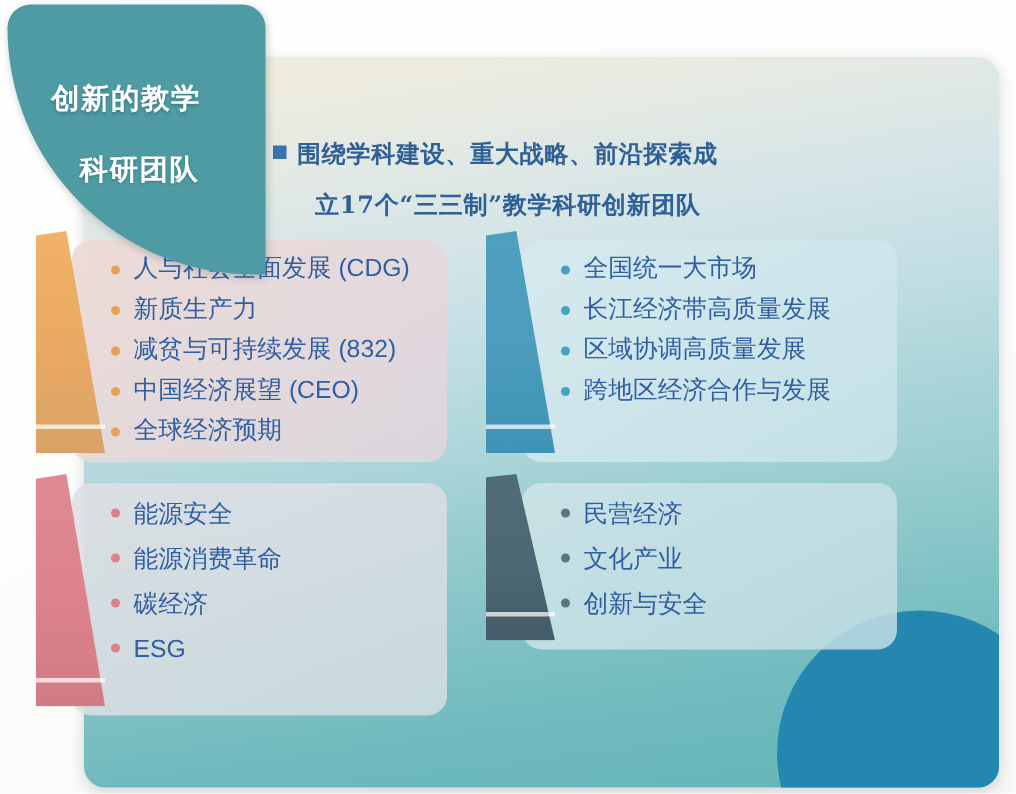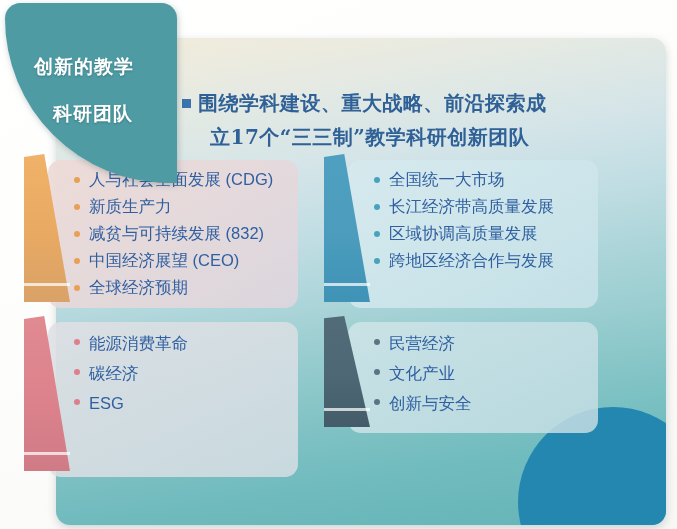--- a/index.html
+++ b/index.html
@@ -67,21 +67,21 @@
     white-space:pre-line;
   }
   .badge-text .l2{display:block;padding-left:18px;margin-top:12px;}
 
   
   .header{
     position:absolute;left:182px;top:86px;width:470px;
     color:#2f6096;
     font-family:"DejaVu Serif","Liberation Serif",serif;
     font-weight:bold;
-    font-size:20px;line-height:34px;
+    font-size:16px;line-height:34px;
     letter-spacing:.5px;
     z-index:4;
   }
   .header .sq{
     display:inline-block;width:9px;height:9px;background:#3a73ad;
     margin-right:7px;vertical-align:2px;
   }
   .header .l2{display:block;text-indent:28px;}
 
   
@@ -191,20 +191,21 @@
         <li>区域协调高质量发展</li>
         <li>跨地区经济合作与发展</li>
       </ul>
     </div>
 
     <div class="card c3">
       <div class="card-body"></div>
       <div class="tri"></div>
       <div class="tri-line"></div>
       <ul class="bul">
+        <li>能源安全</li>
         <li>能源消费革命</li>
         <li>碳经济</li>
         <li>ESG</li>
       </ul>
     </div>
 
     <div class="card c4">
       <div class="card-body"></div>
       <div class="tri"></div>
       <div class="tri-line"></div>

